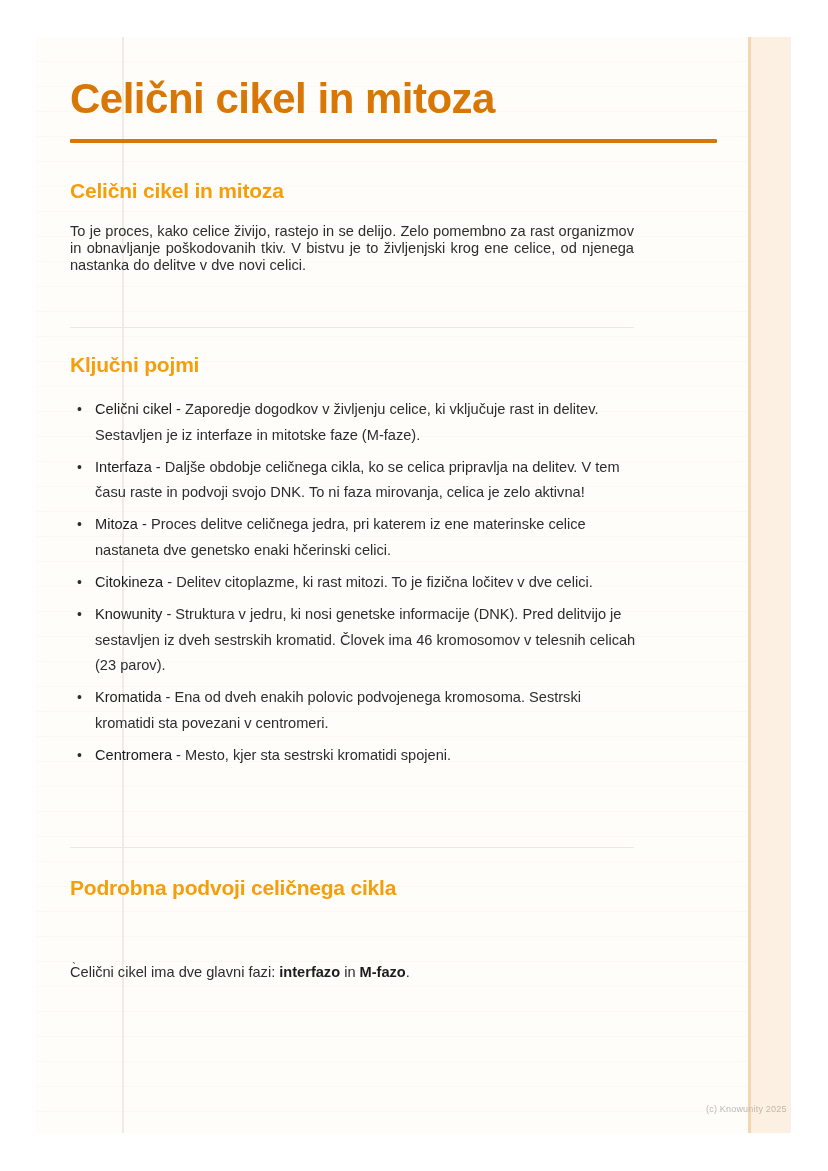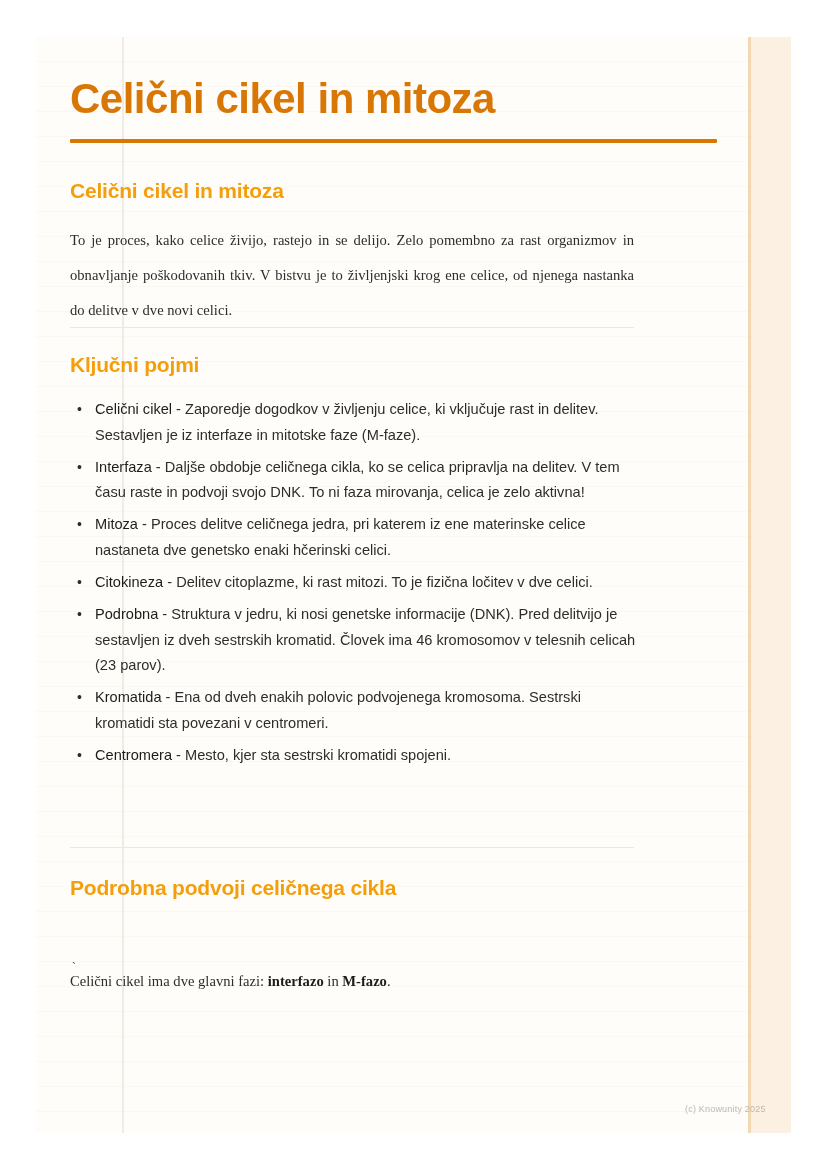--- a/index.html
+++ b/index.html
@@ -78,24 +78,23 @@
       white-space: nowrap;
       line-height: 28px;
       letter-spacing: -0.2px;
     }
     .para {
       position: absolute;
       left: 0;
       width: 564px;
       margin: 0;
       font-size: 14.6px;
-      line-height: 35px;
+      line-height: 17px;
       color: #2d2d2d;
       text-align: justify;
-      font-family: Liberation Serif, serif;
     }
     .divider {
       position: absolute;
       left: 0;
       width: 564px;
       height: 1px;
       background: #ebe7e1;
     }
     .terms {
       position: absolute;
@@ -132,21 +131,21 @@
     }
     .tick {
       position: absolute;
       left: 2px;
       top: 924px;
       font-size: 12px;
       color: #555;
     }
     .footer {
       position: absolute;
-      left: 649px;
+      left: 670px;
       top: 1067px;
       font-size: 9px;
       color: #bdb8b1;
       white-space: nowrap;
       letter-spacing: 0.2px;
     }
   </style>
 </head>
 <body>
 
@@ -175,21 +174,21 @@
       <li class="term">
         <span class="bullet">•</span>
         <span class="name">Mitoza</span><span> - </span><span>Proces delitve celičnega jedra, pri katerem iz ene materinske celice nastaneta dve genetsko enaki hčerinski celici.</span>
       </li>
       <li class="term">
         <span class="bullet">•</span>
         <span class="name">Citokineza</span><span> - </span><span>Delitev citoplazme, ki rast mitozi. To je fizična ločitev v dve celici.</span>
       </li>
       <li class="term">
         <span class="bullet">•</span>
-        <span class="name">Podrobna</span><span> - </span><span>Struktura v jedru, ki nosi genetske informacije (DNK). Pred delitvijo je sestavljen iz dveh sestrskih kromatid. Človek ima 46 kromosomov v telesnih celicah (23 parov).</span>
+        <span class="name">Knowunity</span><span> - </span><span>Struktura v jedru, ki nosi genetske informacije (DNK). Pred delitvijo je sestavljen iz dveh sestrskih kromatid. Človek ima 46 kromosomov v telesnih celicah (23 parov).</span>
       </li>
       <li class="term">
         <span class="bullet">•</span>
         <span class="name">Kromatida</span><span> - </span><span>Ena od dveh enakih polovic podvojenega kromosoma. Sestrski kromatidi sta povezani v centromeri.</span>
       </li>
       <li class="term">
         <span class="bullet">•</span>
         <span class="name">Centromera</span><span> - </span><span>Mesto, kjer sta sestrski kromatidi spojeni.</span>
       </li>
     </ul>

